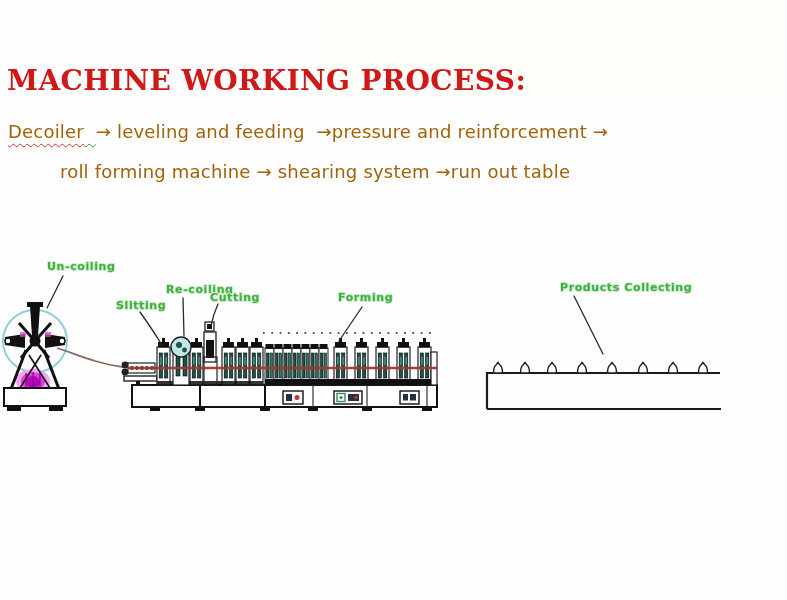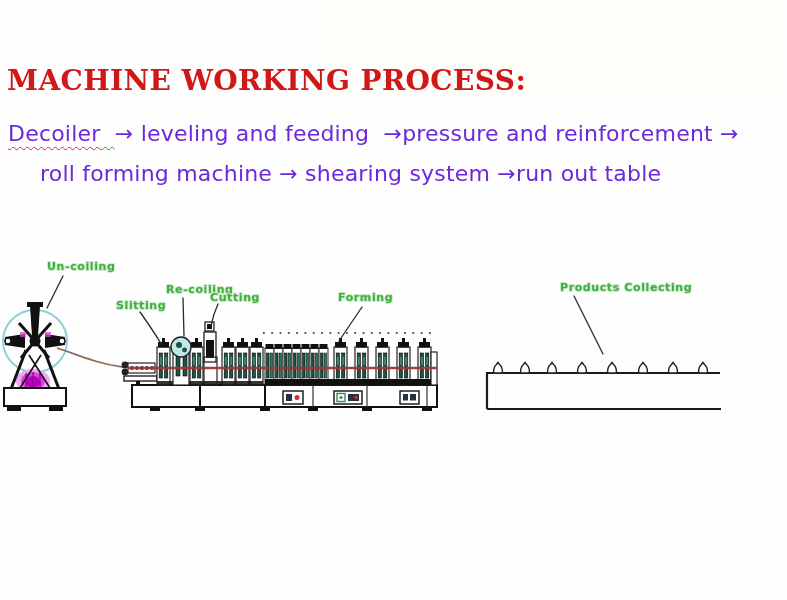--- a/index.html
+++ b/index.html
@@ -7,23 +7,23 @@
     width:787px;height:600px;position:relative;overflow:hidden;
     background:#fefefe;
     font-family:"DejaVu Sans","Liberation Sans",sans-serif;
   }
   .top-artifact{position:absolute;left:325px;top:0;width:455px;height:100px;background:#fdfdfa}
   .title{
     position:absolute;left:7px;top:64px;
     font-family:"DejaVu Serif","Liberation Serif",serif;
     font-weight:bold;font-size:28px;letter-spacing:0.4px;color:#d01818;white-space:pre;
   }
-  .pline{position:absolute;font-size:22px;color:#6d28d9;white-space:pre;letter-spacing:0.2px}
+  .pline{position:absolute;font-size:18px;color:#a16207;white-space:pre;letter-spacing:0.2px}
   #line1{left:8px;top:121px}
-  #line2{left:40px;top:161px}
+  #line2{left:60px;top:161px}
   .wavy-red{text-decoration:underline wavy #cc3333 1px;text-underline-offset:5px}
   .wavy-green{text-decoration:underline wavy #2f9a2f 1px;text-underline-offset:5px}
   #diagram{position:absolute;left:0;top:240px}
   .glabel{
     font-family:"DejaVu Sans","Liberation Sans",sans-serif;
     font-size:11px;font-weight:bold;fill:#3fae3f;letter-spacing:0.6px;
     paint-order:stroke;stroke:#cdeccd;stroke-width:2px;stroke-linejoin:round;
   }
   .leader{stroke:#2a2a2a;stroke-width:1.3;fill:none;stroke-linecap:round}
   .mline{stroke:#1a1a1a;fill:none}

